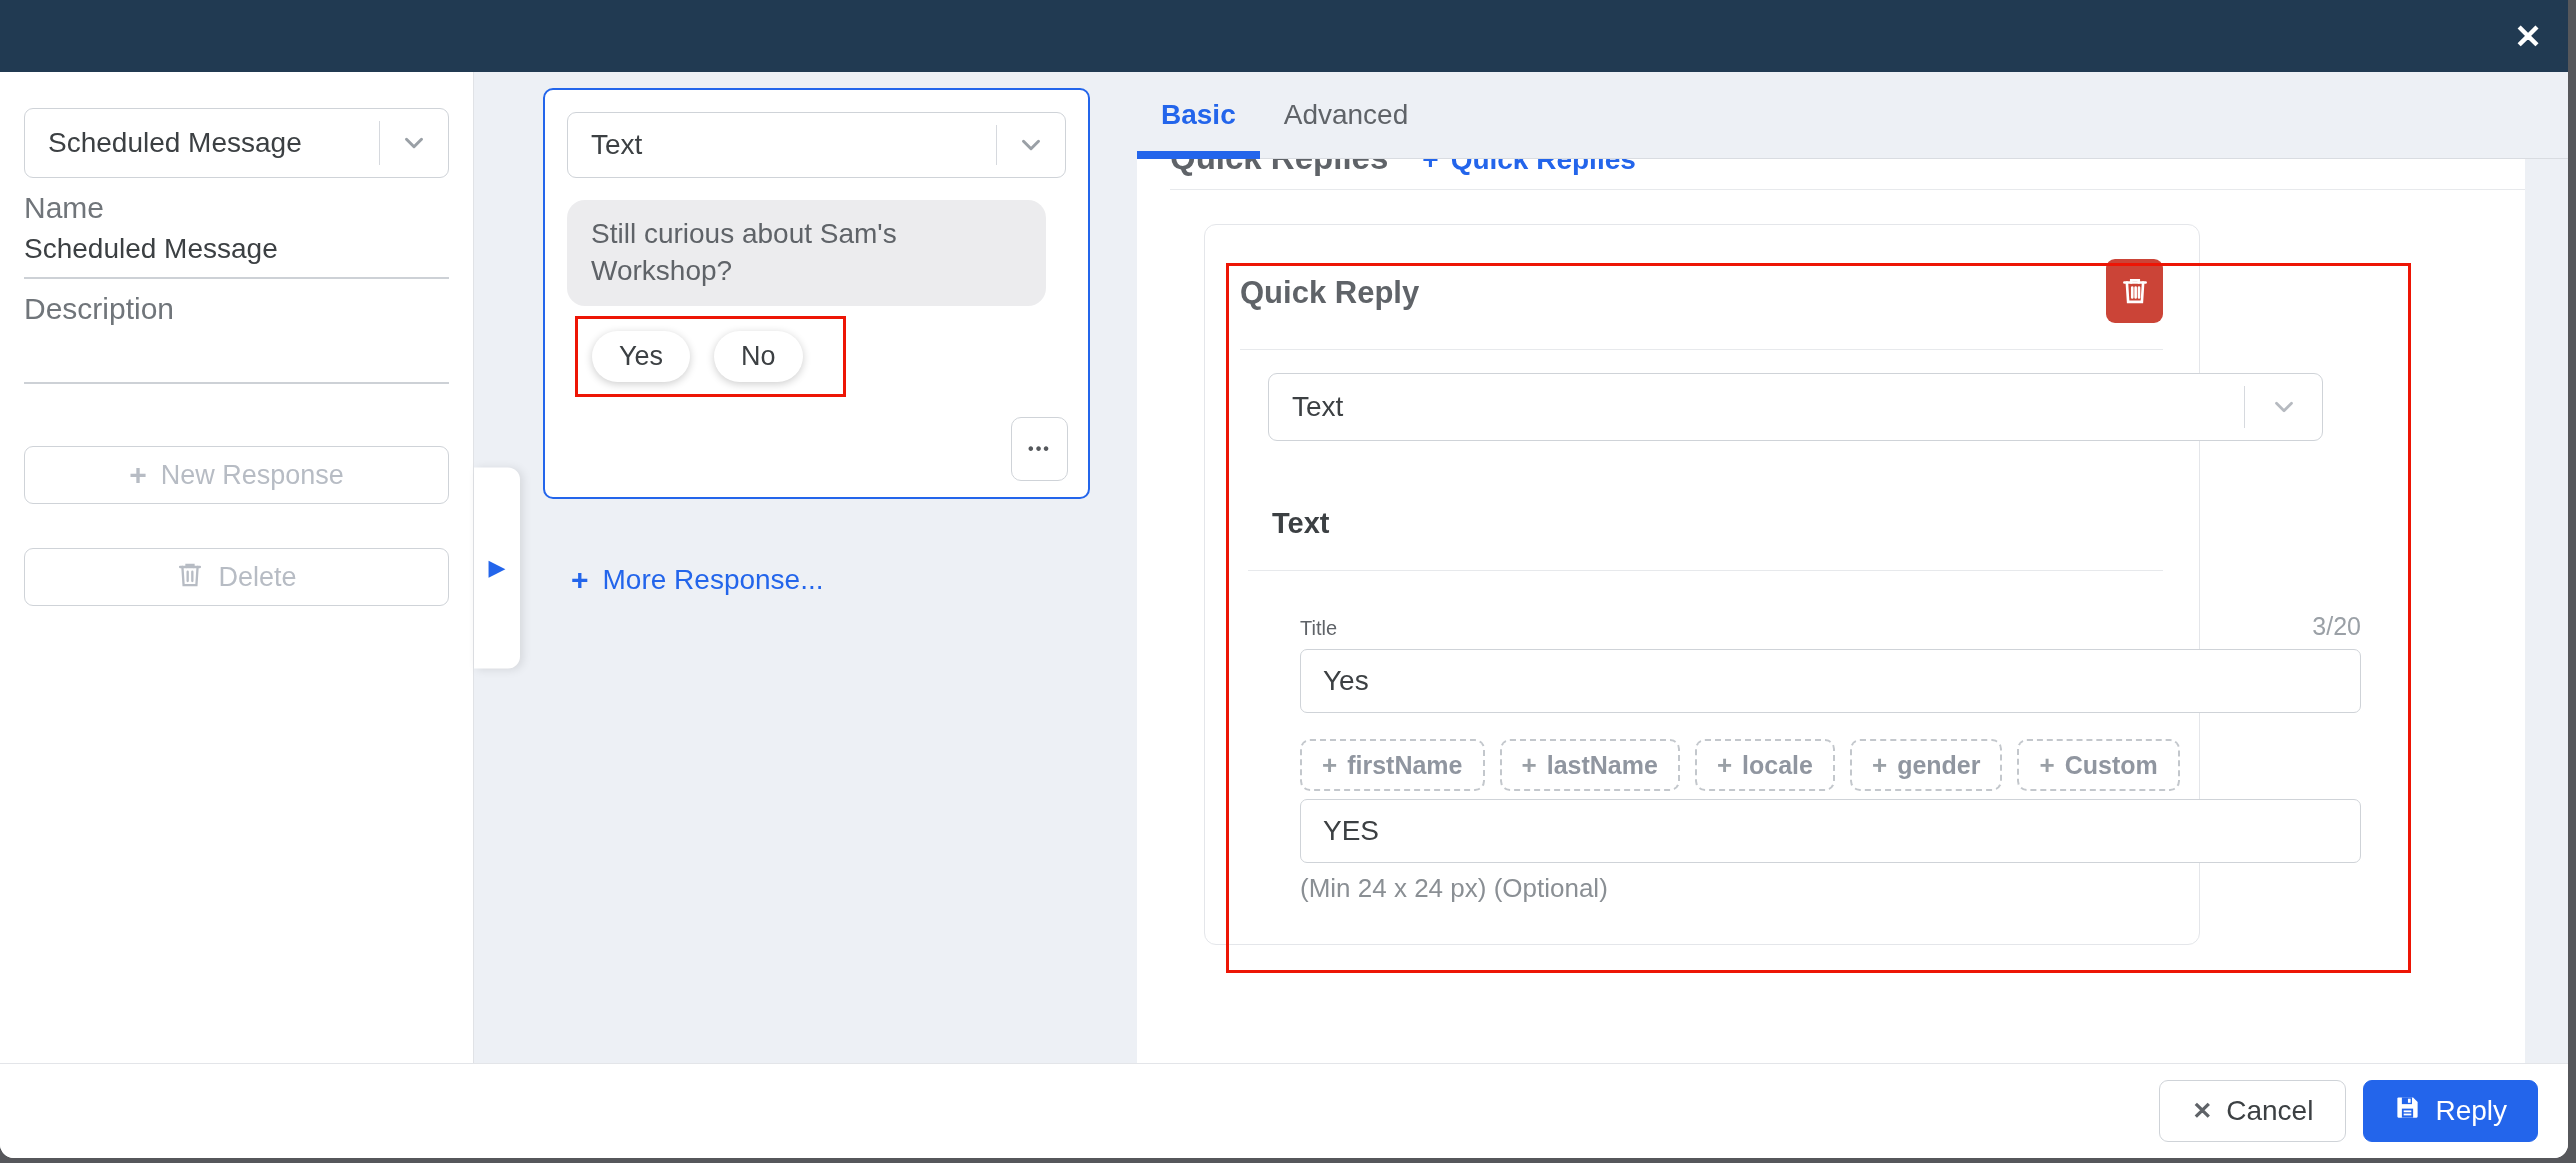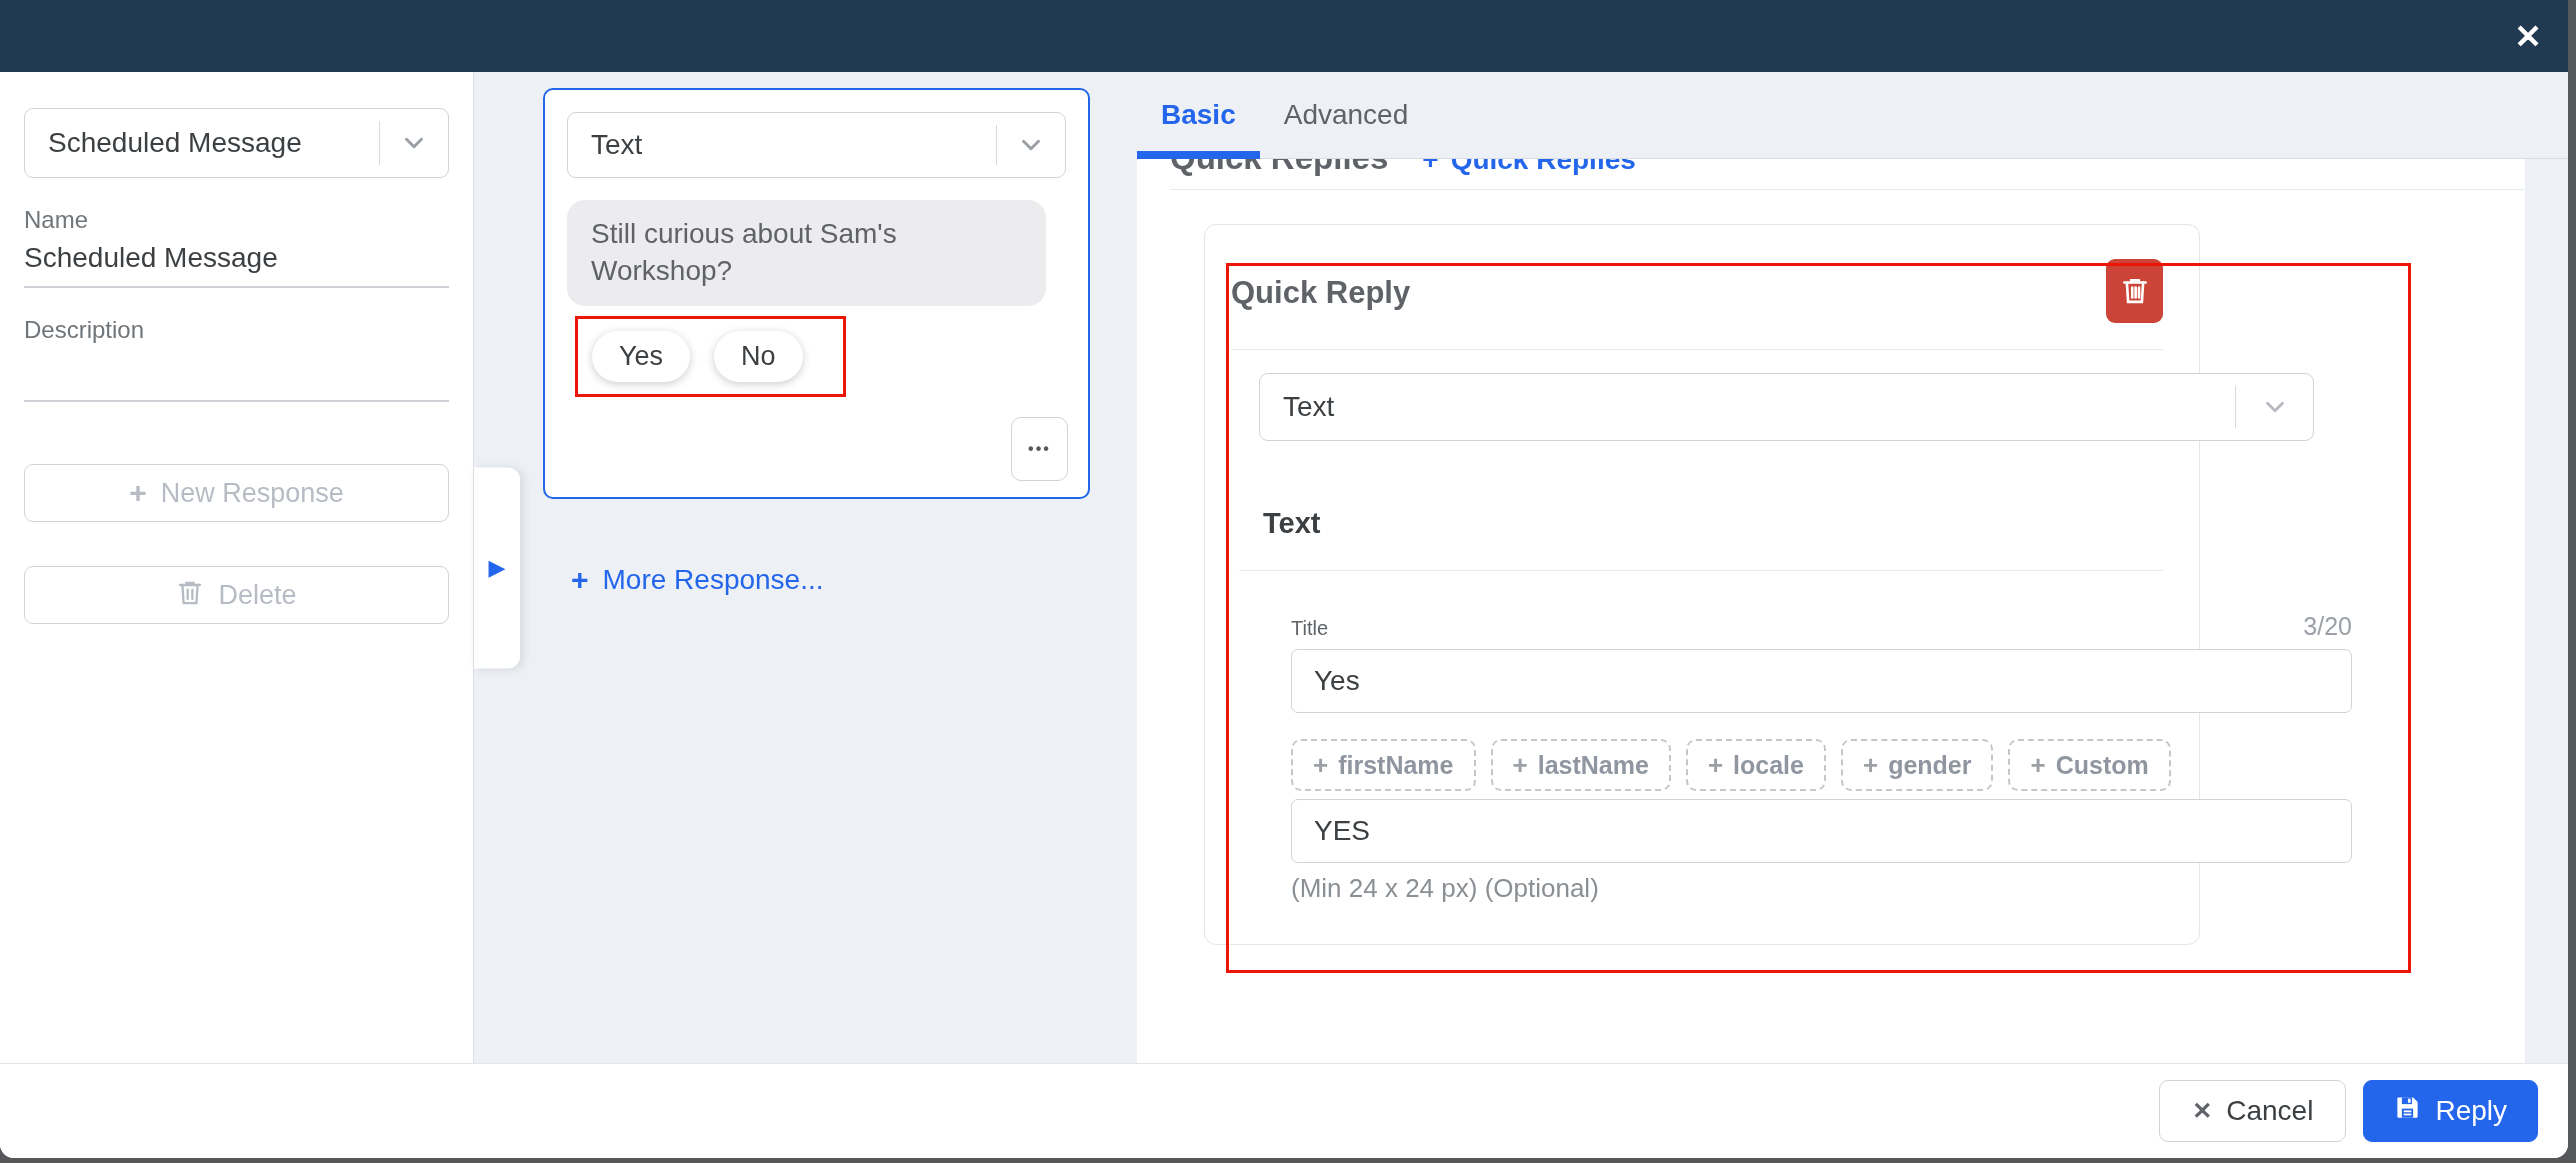--- a/index.html
+++ b/index.html
@@ -37,21 +37,21 @@
   .sidebar { width:474px; flex:0 0 auto; background:#fff; border-right:1px solid #e0e2e6;
              padding:36px 24px 0 24px; position:relative; }
   .select { background:#fff; border:1px solid var(--border); border-radius:9px;
             display:flex; align-items:center; position:relative; cursor:pointer; }
   .select .sel-label { padding-left:23px; font-size:28px; color:var(--txt-dark); flex:1; }
   .select .sel-div { width:1px; align-self:stretch; margin:12px 0; background:#d6d9de; }
   .select .sel-caret { width:68px; display:flex; align-items:center; justify-content:center; }
   .select svg { width:30px; height:30px; }
   .sb-select { height:70px; width:100%; }
 
-  .fld-label { font-size:24px; color:var(--txt-label); margin-top:28px; }
+  .fld-label { font-size:30px; color:var(--txt-label); margin-top:13px; }
   .underline-input { display:block; width:100%; border:none; border-bottom:2px solid #cdd1d6;
                      background:transparent; font-size:28px; color:var(--txt-dark);
                      font-family:inherit; padding:8px 0 12px 0; outline:none; }
   .desc-input { height:58px; }
 
   .sb-btn { width:100%; height:58px; border:1px solid var(--border); border-radius:9px;
             background:#fff; display:flex; align-items:center; justify-content:center;
             gap:14px; font-size:27px; color:var(--txt-disabled); cursor:pointer;
             font-family:inherit; }
   .sb-btn .plus { color:#b7bcc4; font-size:30px; font-weight:bold; line-height:1; }
@@ -104,21 +104,21 @@
 
   .section-head-clip { height:30px; overflow:hidden; }
   .section-head { display:flex; align-items:baseline; gap:34px; margin-top:-20px; }
   .section-head h2 { font-size:33px; font-weight:bold; color:var(--txt-mid); }
   .add-link { display:inline-flex; align-items:baseline; gap:12px; color:var(--accent);
               font-size:28px; font-weight:bold; cursor:pointer; text-decoration:none; }
   .section-hr { border:none; border-top:1px solid #e7e9ec; margin:0; }
 
   .outer-card { position:relative; margin:34px 0 0 34px; width:996px;
                 border:1px solid var(--border-light); border-radius:12px;
-                padding:24px 36px 40px 26px; background:#fff; }
+                padding:24px 36px 40px 35px; background:#fff; }
   .red-annotation { position:absolute; left:21px; top:38px; width:1185px; height:710px;
                     border:3px solid var(--annotation); pointer-events:none; z-index:6; }
   .card-head { display:flex; justify-content:space-between; align-items:flex-start; }
   .card-head h3 { font-size:31px; font-weight:bold; color:var(--txt-mid); margin-top:26px; }
   .trash-btn { width:57px; height:64px; background:var(--trash); border:none; border-radius:9px;
                margin-top:10px; display:flex; align-items:center; justify-content:center;
                cursor:pointer; z-index:5; }
   .trash-btn svg { width:30px; height:30px; }
   .card-hr { border:none; border-top:1px solid #e7e9ec; margin:26px 0 0 0; }
   .panel-select { margin:23px 0 0 28px; width:1055px; height:68px; }

